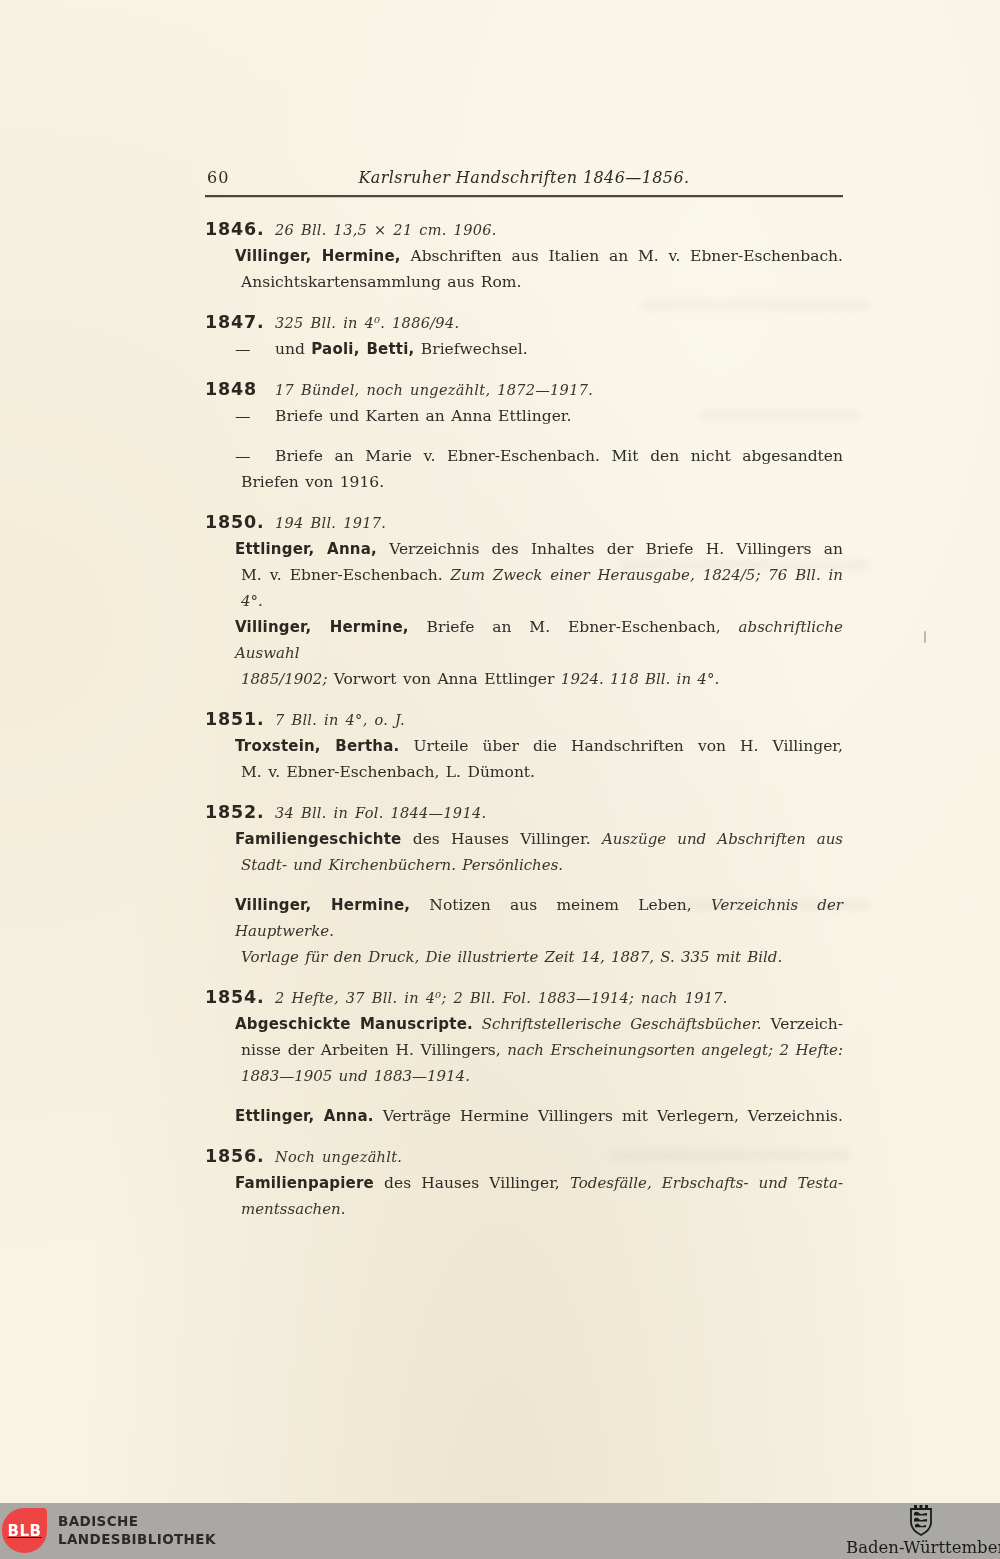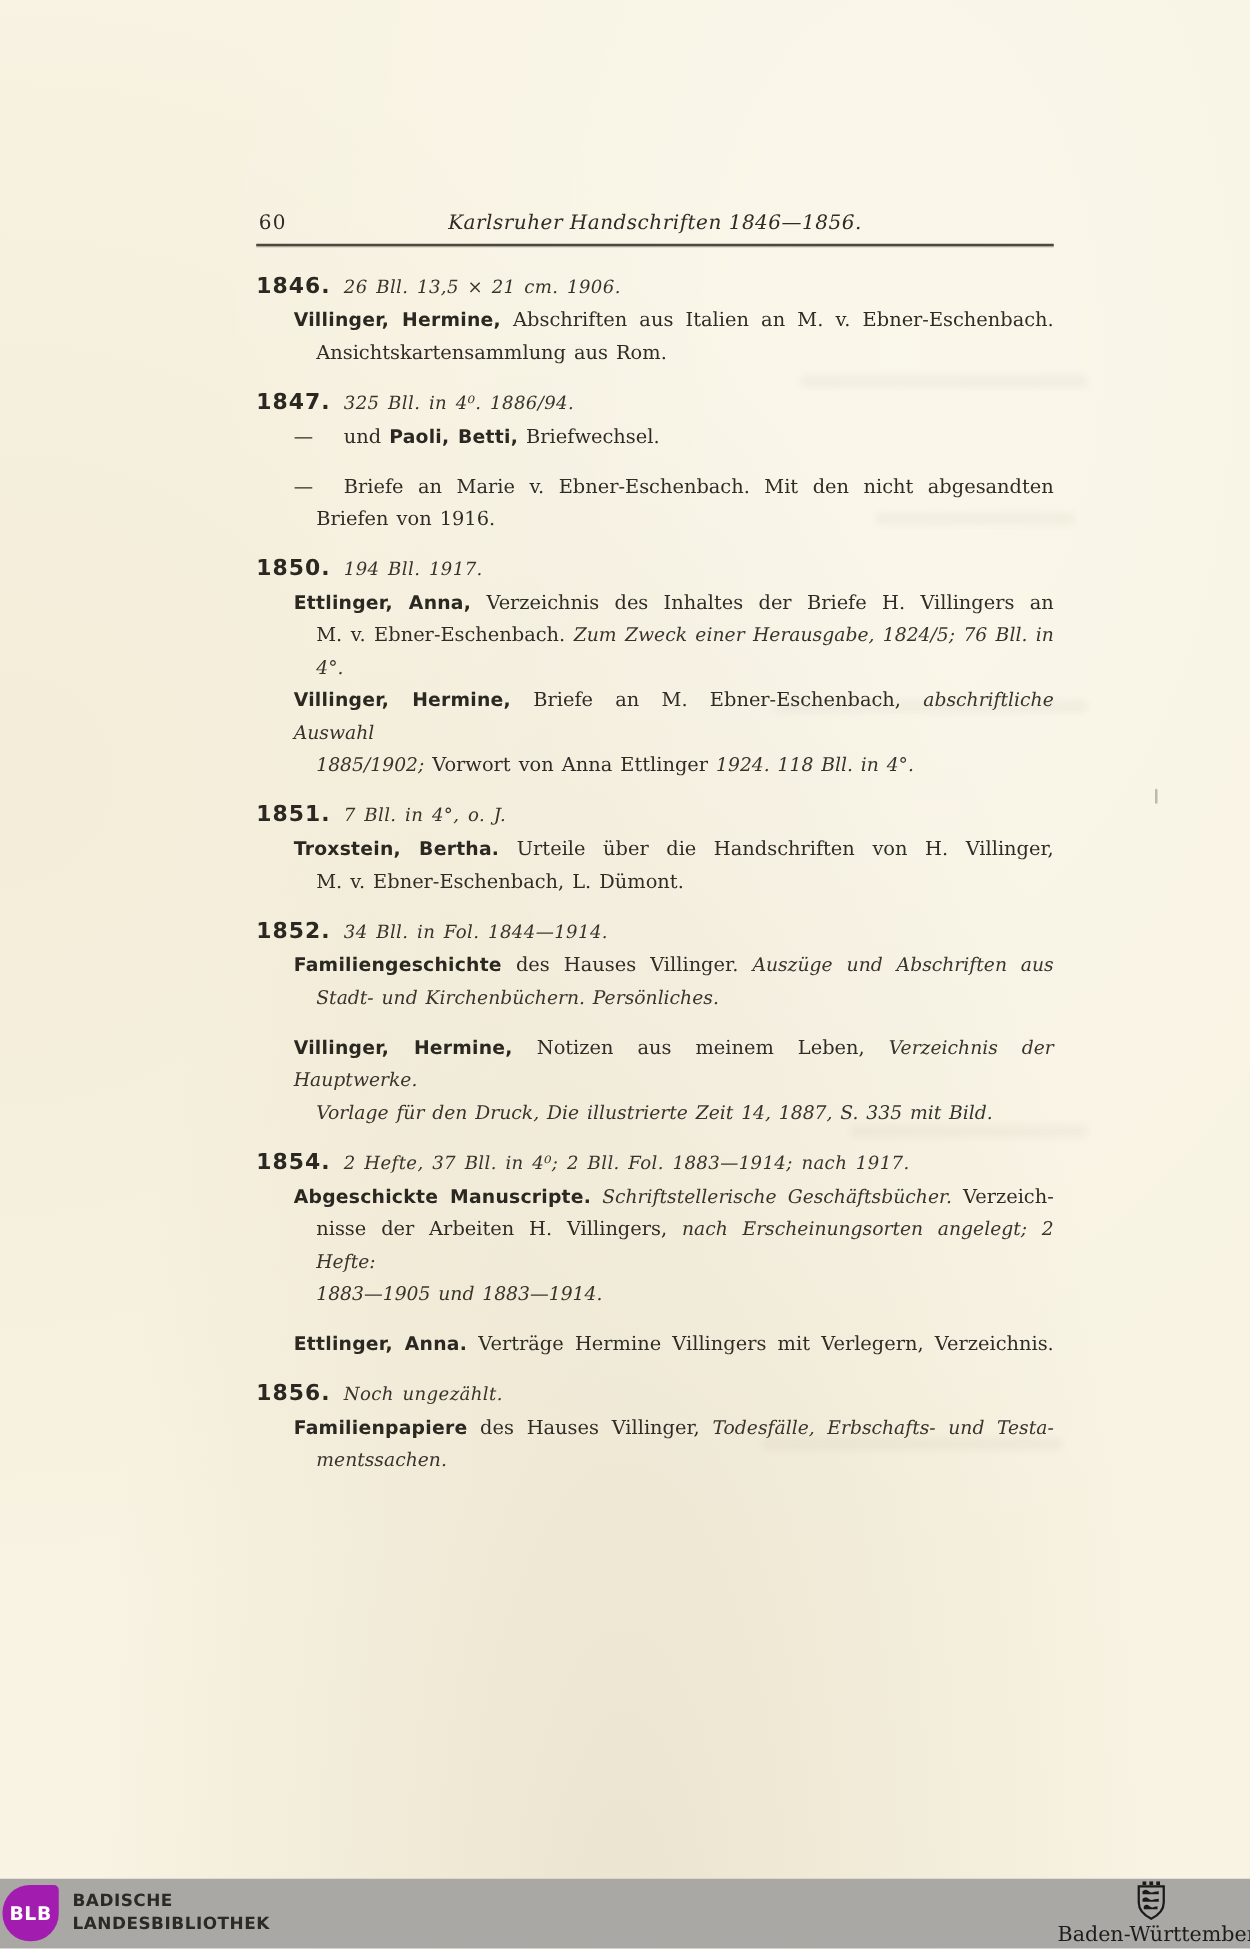--- a/index.html
+++ b/index.html
@@ -29,21 +29,21 @@
   .numline { line-height:26px; white-space:nowrap; }
   .num {
     display:inline-block; width:70px;
     font-family:"DejaVu Sans", sans-serif; font-weight:bold;
     font-size:17.5px; letter-spacing:0.8px; color:#2b2822;
   }
   .coll { font-style:italic; font-size:14.5px; color:#38342c; letter-spacing:0.3px; word-spacing:2px; }
 
   .line { line-height:26px; font-size:15.5px; word-spacing:1.5px; }
   .l-name { margin-left:30px; }
-  .l-cont { margin-left:48px; }
+  .l-cont { margin-left:36px; }
   .j { text-align:justify; text-align-last:justify; }
 
   .sg-bold {
     font-family:"DejaVu Sans", sans-serif; font-weight:bold;
     font-size:15px; letter-spacing:0.2px; color:#2b2822;
   }
   .sg-roman { color:#2f2c26; }
   .sg-italic { font-style:italic; font-size:15px; color:#38342c; }
   .sg-dash { display:inline-block; width:40px; color:#2f2c26; }
 
@@ -102,20 +102,24 @@
         <div class="entry">
           <div class="numline"><span class="num">1846.</span><span class="coll">26 Bll. 13,5 × 21 cm. 1906.</span></div>
           <div class="line l-name j"><span class="sg-bold">Villinger, Hermine,</span><span class="sg-roman"> Abschriften aus Italien an M. v. Ebner-Eschenbach.</span></div>
           <div class="line l-cont"><span class="sg-roman">Ansichtskartensammlung aus Rom.</span></div>
         </div>
         <div class="entry">
           <div class="numline"><span class="num">1847.</span><span class="coll">325 Bll. in 4⁰. 1886/94.</span></div>
           <div class="line l-name"><span class="sg-dash">—</span><span class="sg-roman">und </span><span class="sg-bold">Paoli, Betti,</span><span class="sg-roman"> Briefwechsel.</span></div>
         </div>
         <div class="entry">
+          <div class="numline"><span class="num">1848</span><span class="coll">17 Bündel, noch ungezählt, 1872—1917.</span></div>
+          <div class="line l-name"><span class="sg-dash">—</span><span class="sg-roman">Briefe und Karten an Anna Ettlinger.</span></div>
+        </div>
+        <div class="entry">
           <div class="line l-name j"><span class="sg-dash">—</span><span class="sg-roman">Briefe an Marie v. Ebner-Eschenbach. Mit den nicht abgesandten</span></div>
           <div class="line l-cont"><span class="sg-roman">Briefen von 1916.</span></div>
         </div>
         <div class="entry">
           <div class="numline"><span class="num">1850.</span><span class="coll">194 Bll. 1917.</span></div>
           <div class="line l-name j"><span class="sg-bold">Ettlinger, Anna,</span><span class="sg-roman"> Verzeichnis des Inhaltes der Briefe H. Villingers an</span></div>
           <div class="line l-cont j"><span class="sg-roman">M. v. Ebner-Eschenbach. </span><span class="sg-italic">Zum Zweck einer Herausgabe, 1824/5; 76 Bll. in 4°.</span></div>
           <div class="line l-name j"><span class="sg-bold">Villinger, Hermine,</span><span class="sg-roman"> Briefe an M. Ebner-Eschenbach, </span><span class="sg-italic">abschriftliche Auswahl</span></div>
           <div class="line l-cont"><span class="sg-italic">1885/1902; </span><span class="sg-roman">Vorwort von Anna Ettlinger </span><span class="sg-italic">1924. 118 Bll. in 4°.</span></div>
         </div>
@@ -144,21 +148,21 @@
         </div>
         <div class="entry">
           <div class="numline"><span class="num">1856.</span><span class="coll">Noch ungezählt.</span></div>
           <div class="line l-name j"><span class="sg-bold">Familienpapiere</span><span class="sg-roman"> des Hauses Villinger, </span><span class="sg-italic">Todesfälle, Erbschafts- und Testa-</span></div>
           <div class="line l-cont"><span class="sg-italic">mentssachen.</span></div>
         </div>
       </div>
   </div>
 
   <div class="footerbar" style="background: rgb(169, 168, 164);">
-    <div class="blb-logo" id="blbLogo" style="background: #a21caf;">
+    <div class="blb-logo" id="blbLogo" style="background: #ef4444; text-decoration: underline;">
       <span>BLB</span>
     </div>
     <div class="libname">
       <div>BADISCHE</div>
       <div>LANDESBIBLIOTHEK</div>
     </div>
     <div class="statebrand">
       <svg width="24" height="33" viewBox="0 0 24 33">
         <g fill="#1a1a18">
           <rect x="5" y="0" width="3" height="3"></rect>

